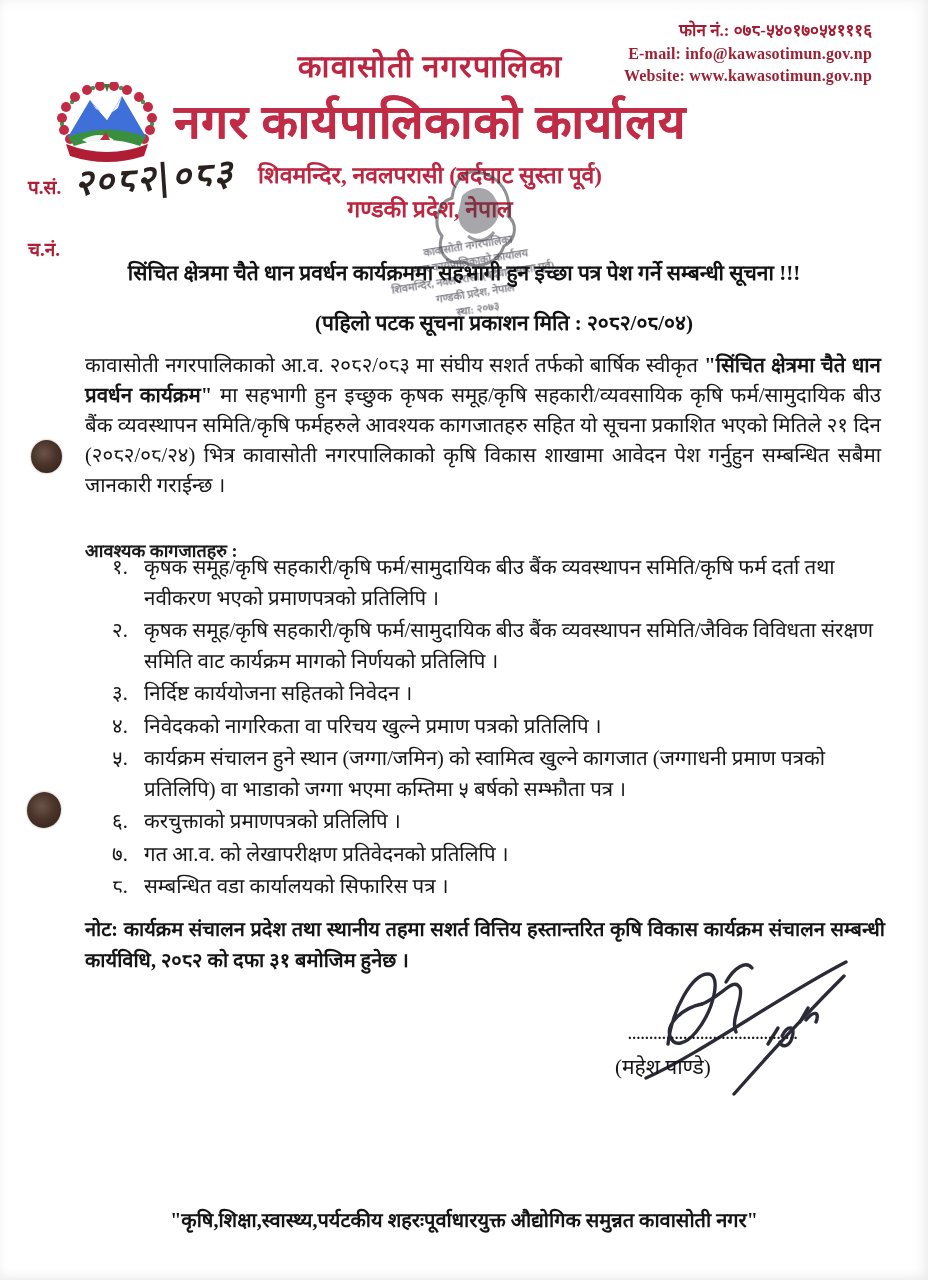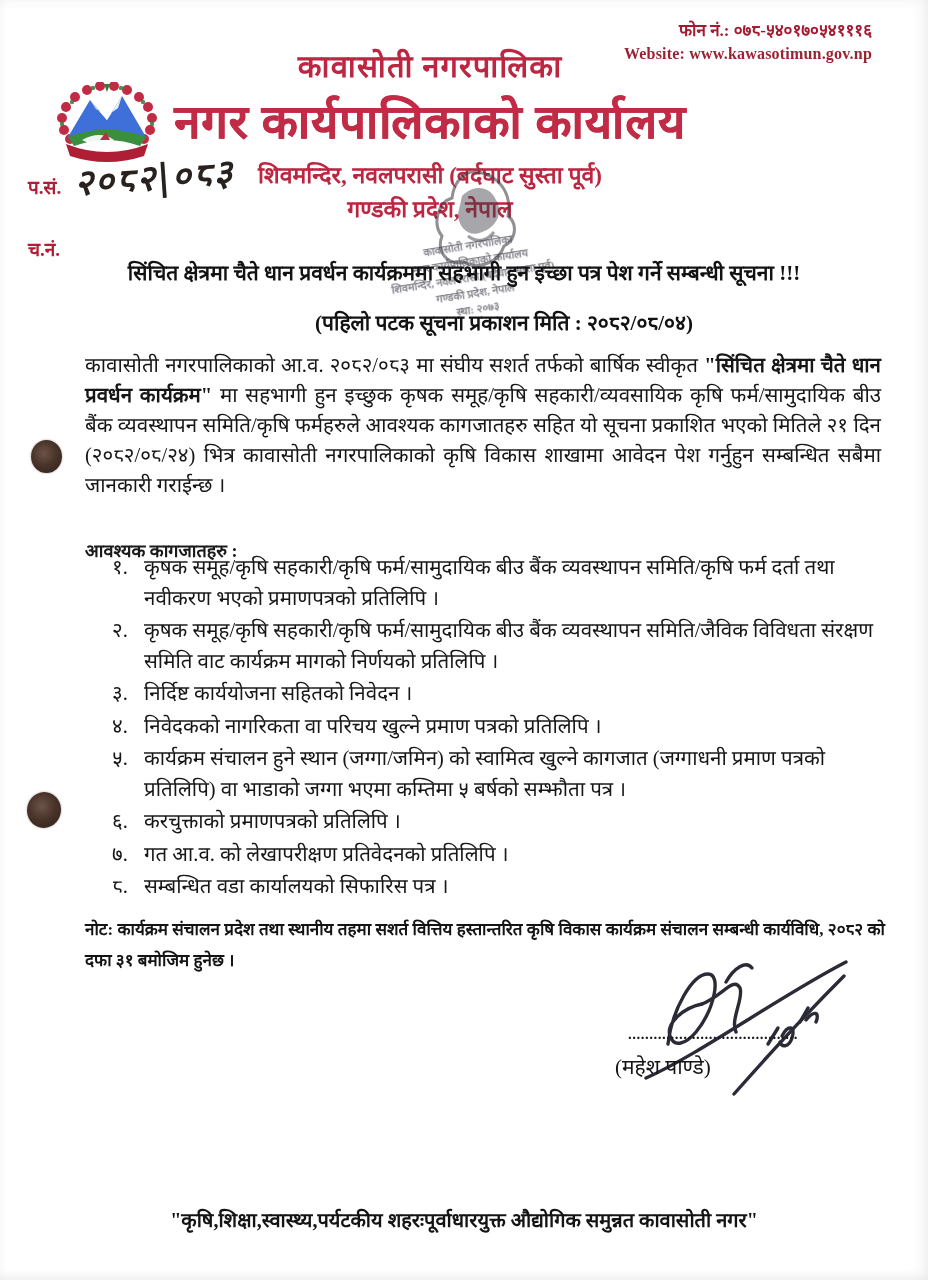--- a/index.html
+++ b/index.html
@@ -44,21 +44,21 @@
   
   .bodytext{position:absolute; left:85px; top:350px; width:796px; font-size:20.5px;
             line-height:30px; text-align:justify; color:#161616;}
   .bodytext .b{font-weight:bold;}
   .dochead{position:absolute; left:85px; top:538px; font-weight:bold; font-size:18px;}
   .doclist{position:absolute; left:112px; top:552px; width:772px;}
   .docitem{display:flex; margin-bottom:2px; font-size:20.5px; line-height:30.5px; color:#161616;}
   .docitem .num{flex:0 0 32px;}
   .docitem .txt{flex:1; text-align:left;}
   .note{position:absolute; left:85px; top:914px; width:800px; font-weight:bold;
-        font-size:17px; line-height:31px; text-align:justify; color:#141414;}
+        font-size:20px; line-height:31px; text-align:justify; color:#141414;}
   
   .sig-scribble{position:absolute; left:630px; top:948px; width:240px; height:150px;}
   .sig-dots{position:absolute; left:628px; top:1026px; width:210px; font-size:15px;
             font-weight:bold; letter-spacing:.5px; color:#1c1c1c; white-space:nowrap; overflow:hidden;}
   .sig-name{position:absolute; left:615px; top:1052px; width:235px; 
             font-size:21px; color:#141414;}
   .sig-title{position:absolute; left:595px; top:1086px; width:280px; text-align:center;
              font-size:21px; color:#141414;}
   
   .footer{position:absolute; left:0; top:1206px; width:100%; text-align:center;
@@ -70,20 +70,21 @@
   .hole1{left:31px; top:440px; width:31px; height:33px;}
   .hole2{left:27px; top:792px; width:34px; height:36px; transform:rotate(8deg);}
 </style>
 </head>
 <body>
 
 <div class="page">
 
   <div class="contact">
     <div class="phone">फोन नं.: ०७८-५४०१७०५४१११६</div>
+    <div class="mailweb">E-mail: info@kawasotimun.gov.np</div>
     <div class="mailweb">Website: www.kawasotimun.gov.np</div>
   </div>
 
   <svg class="logo" viewBox="0 0 118 88">
     <ellipse cx="59" cy="42" rx="44" ry="38" fill="#ffffff"></ellipse>
     <g fill="#c22b45">
       <circle cx="16" cy="48" r="5"></circle>
         <circle cx="14" cy="36" r="5"></circle>
         <circle cx="18" cy="25" r="5"></circle>
       <circle cx="27" cy="15" r="5"></circle>

